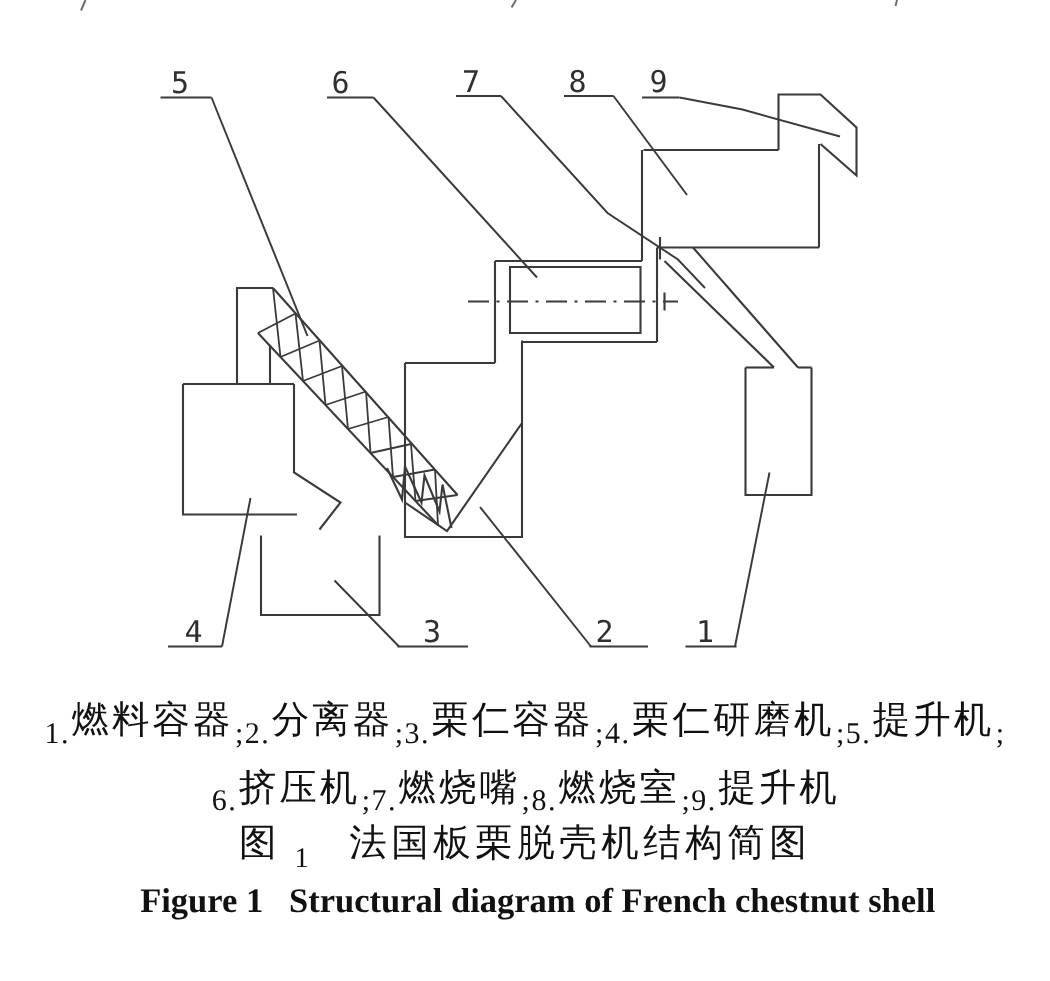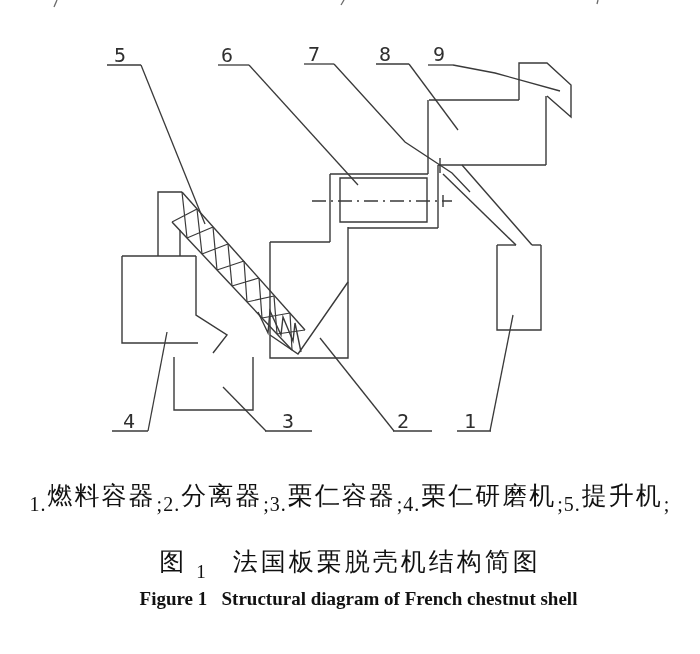--- a/index.html
+++ b/index.html
@@ -2,27 +2,27 @@
 <html><head>
 <meta charset="utf-8">
 <style>
   html,body{margin:0;padding:0;background:#fff;}
   #page{position:relative;width:700px;height:654px;background:#fff;overflow:hidden;
         font-family:"Liberation Serif","DejaVu Serif",serif;color:#111;}
   #diagram-svg{position:absolute;left:0;top:0;}
   .cap-row{position:absolute;left:0;right:0;text-align:center;white-space:nowrap;}
   .lnum{font-size:20px;position:relative;top:7px;letter-spacing:1px;margin:0 1px;}
   .lzh{font-size:25px;letter-spacing:2px;}
-  #legend-row-1{top:463px;margin-top:16px;}
+  #legend-row-1{top:463px;}
   #legend-row-2{top:508px;}
   #caption-zh{top:545px;}
   .fig-zh{font-size:25px;letter-spacing:2px;}
   .fig-zh-num{font-size:19px;position:relative;top:8px;margin:0 8px 0 10px;letter-spacing:0;}
   .fig-zh-title{margin-left:19px;font-size:25px;letter-spacing:3px;}
-  #caption-en-1{top:588px;font-weight:bold;font-size:19px;white-space:pre;padding-left:17px;}
+  #caption-en-1{top:588px;font-weight:bold;font-size:23px;white-space:pre;padding-left:17px;}
   #caption-en-2{top:620px;font-weight:bold;font-size:23px;}
   .diag-num{font-family:"DejaVu Sans Mono","Liberation Mono",monospace;font-size:20px;fill:#2f2f2f;}
 </style>
 </head>
 <body>
 
 <div id="page">
 
   <svg id="diagram-svg" width="700" height="460" viewBox="0 0 700 460">
 
@@ -148,20 +148,23 @@
       <text class="diag-num" x="282" y="428">3</text>
       <text class="diag-num" x="397" y="428">2</text>
       <text class="diag-num" x="464" y="428">1</text>
     </g>
   </svg>
 
   <div id="legend-row-1" class="cap-row">
     <span class="lnum">1.</span><span class="lzh">燃料容器</span><span class="lnum">;2.</span><span class="lzh">分离器</span><span class="lnum">;3.</span><span class="lzh">栗仁容器</span><span class="lnum">;4.</span><span class="lzh">栗仁研磨机</span><span class="lnum">;5.</span><span class="lzh">提升机</span><span class="lnum">;</span>
   </div>
 
+  <div id="legend-row-2" class="cap-row">
+    <span class="lnum">6.</span><span class="lzh">挤压机</span><span class="lnum">;7.</span><span class="lzh">燃烧嘴</span><span class="lnum">;8.</span><span class="lzh">燃烧室</span><span class="lnum">;9.</span><span class="lzh">提升机</span>
+  </div>
 
   <div id="caption-zh" class="cap-row">
     <span class="fig-zh">图</span><span class="fig-zh-num">1</span><span class="fig-zh-title">法国板栗脱壳机结构简图</span>
   </div>
 
   <div id="caption-en-1" class="cap-row">Figure 1   Structural diagram of French chestnut shell</div>
 
 </div>
 
 </body></html>

